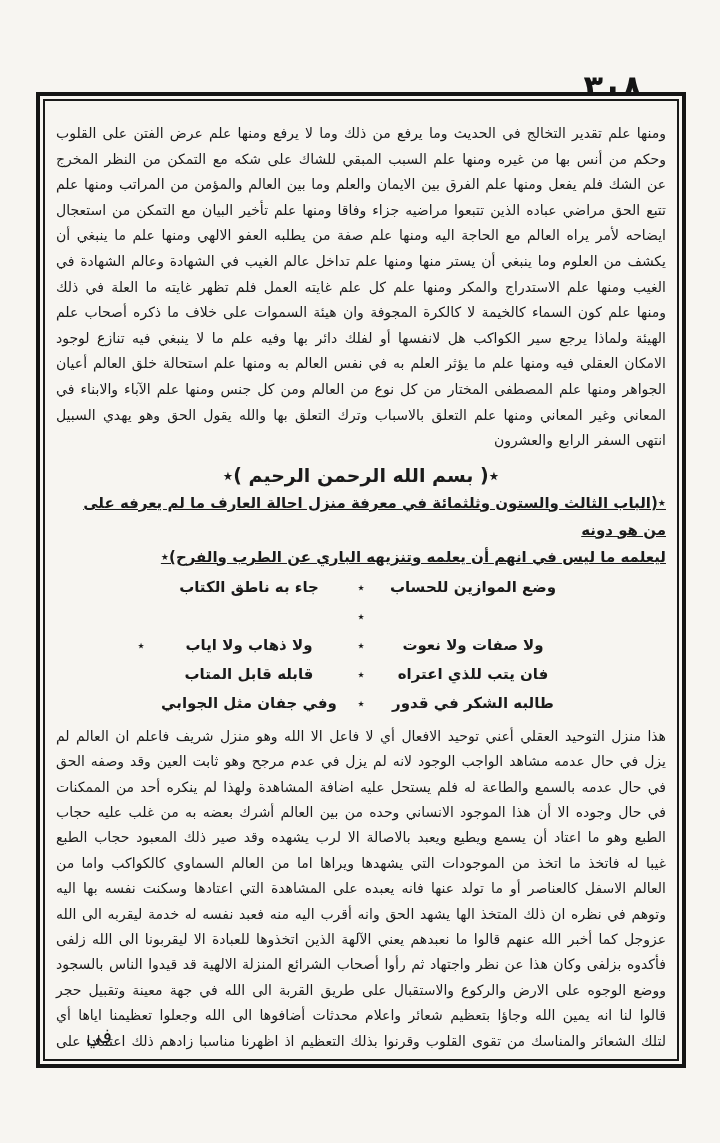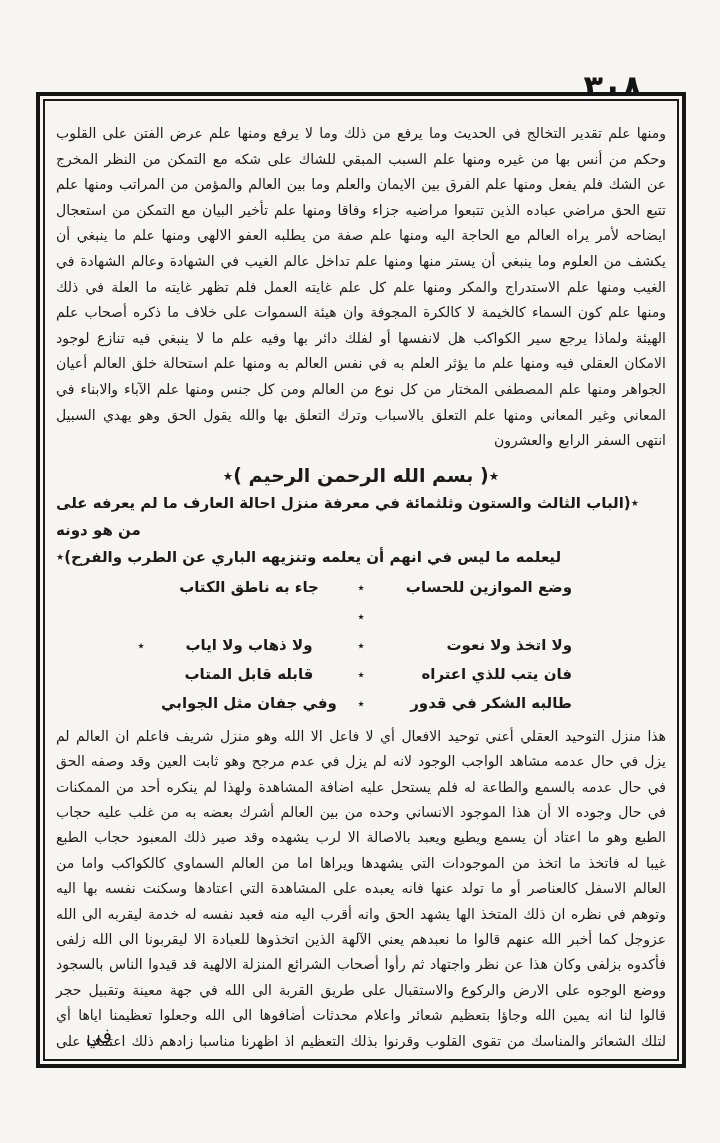--- a/index.html
+++ b/index.html
@@ -63,43 +63,44 @@
   .para.main  { margin: 2px 0 0 0; line-height: 25.4px; }
 
   .basmala {
     text-align: center;
     font-size: 19px;
     font-weight: bold;
     margin: 6px 0 0 0;
     line-height: 30px;
   }
   .chapter-heading {
-    text-align: left;
+    text-align: right;
     font-size: 15px;
     line-height: 27px;
     font-weight: bold;
     margin: 0 0 0 0;
+    text-decoration: underline;
   }
   .chapter-heading .h-line { display: block; }
 
   .verses {
     margin: 2px auto 6px auto;
     width: 480px;
   }
   .verse-row {
     display: flex;
     direction: rtl;
     align-items: baseline;
     justify-content: center;
     font-size: 15px;
     line-height: 29px;
     font-weight: bold;
   }
   .hemi { width: 198px; white-space: nowrap; overflow: hidden; }
-  .hemi.right { text-align: right; }   
+  .hemi.right { text-align: center; }   
   .hemi.left  { text-align: center; }  
   .star {
     width: 26px;
     text-align: center;
     font-size: 13px;
     flex: 0 0 auto;
   }
   .star.edge { width: 18px; }
 
   .catchword {
@@ -140,21 +141,21 @@
         </div>
 
         <div class="verse-row">
           <span class="star edge"></span>
           <span class="star">٭</span>
           <span class="star edge"></span>
         </div>
 
         <div class="verse-row">
           <span class="star edge"></span>
-          <span class="hemi right">ولا اتخذ ولا نعوت</span>
+          <span class="hemi right">ولا صفات ولا نعوت</span>
           <span class="star">٭</span>
           <span class="hemi left">ولا ذهاب ولا اياب</span>
           <span class="star edge">٭</span>
         </div>
 
         <div class="verse-row">
           <span class="star edge"></span>
           <span class="hemi right">فان يتب للذي اعتراه</span>
           <span class="star">٭</span>
           <span class="hemi left">قابله قابل المتاب</span>

